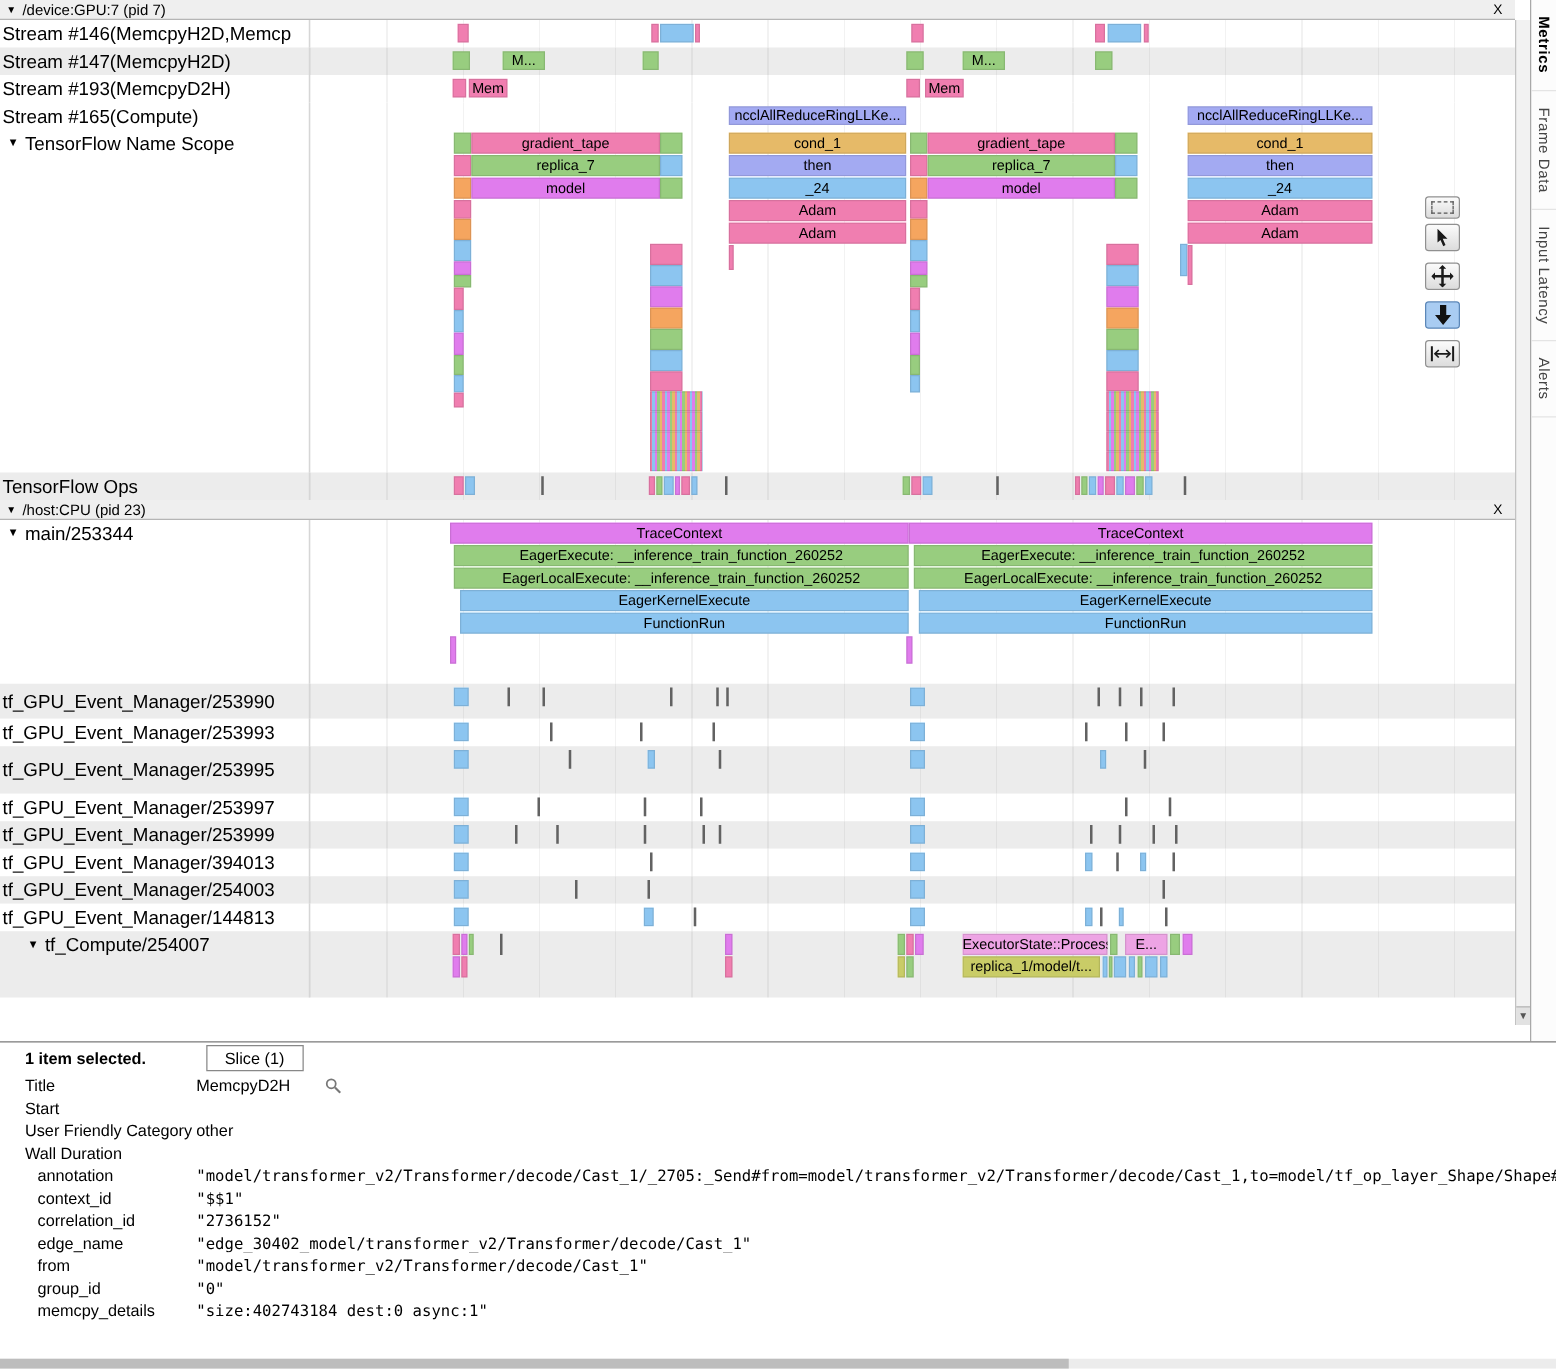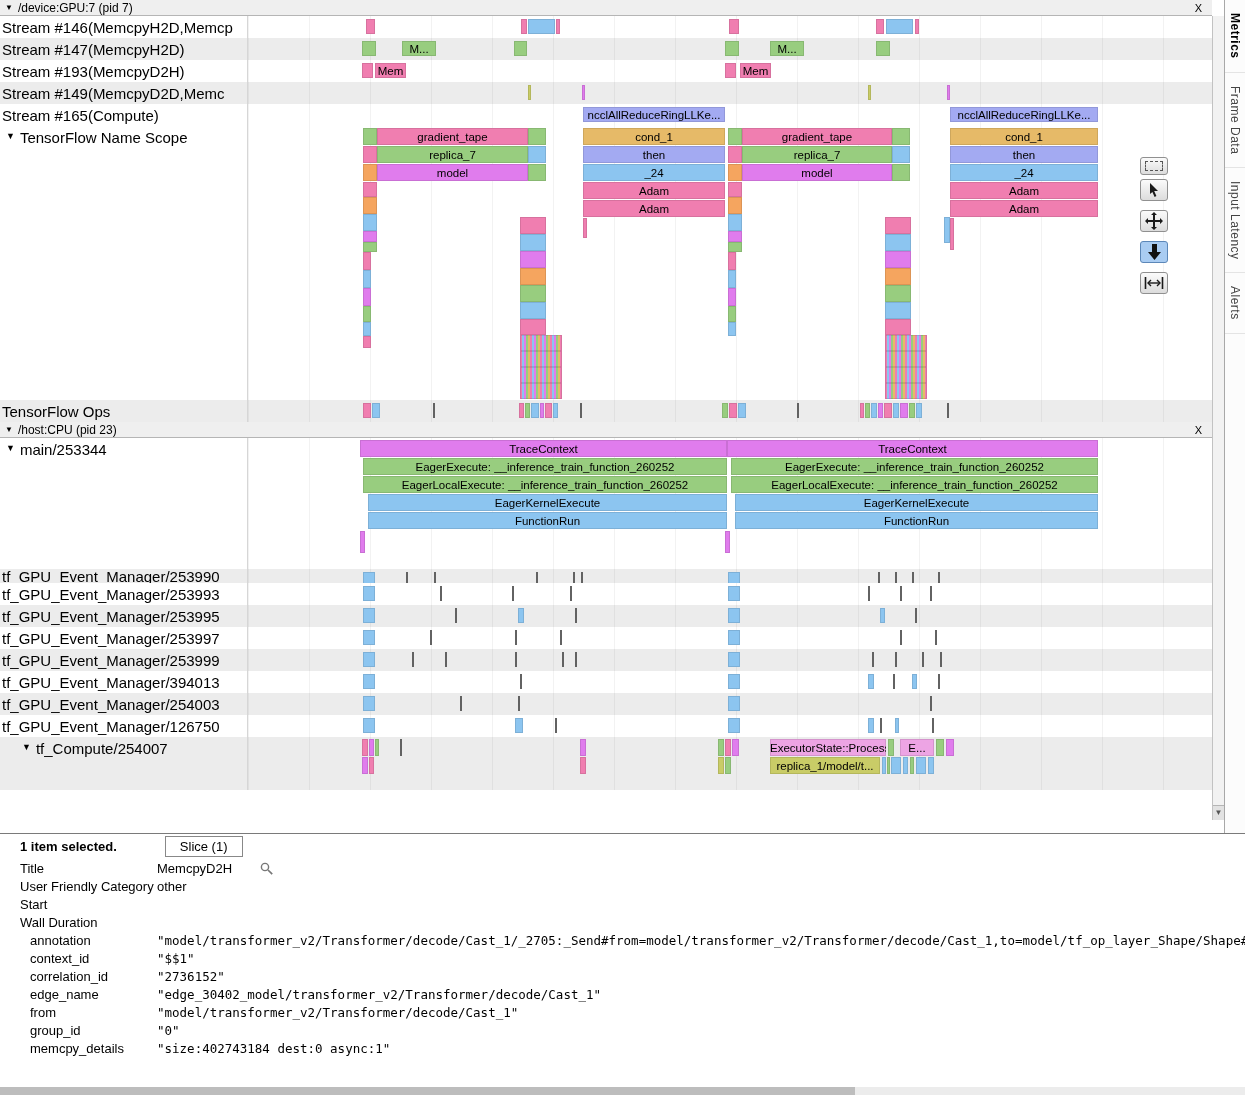--- a/index.html
+++ b/index.html
@@ -106,31 +106,20 @@
           </div>
           <div class="ttrack">
             <div class="bar" style="left: 114px; width: 11px; top: 3px; height: 15px; background: rgb(240, 126, 176);"></div>
             <div class="bar" style="left: 127px; width: 31px; top: 3px; height: 15px; background: rgb(240, 126, 176);">
               <span class="bartext">Mem</span>
             </div>
             <div class="bar" style="left: 477px; width: 11px; top: 3px; height: 15px; background: rgb(240, 126, 176);"></div>
             <div class="bar" style="left: 492px; width: 31px; top: 3px; height: 15px; background: rgb(240, 126, 176);">
               <span class="bartext">Mem</span>
             </div>
-          </div>
-        </div>
-        <div class="trow" style="height: 22px; background: rgb(236, 236, 236);">
-          <div class="tlabel">
-            <span>Stream #149(MemcpyD2D,Memc</span>
-          </div>
-          <div class="ttrack">
-            <div class="bar" style="left: 280px; width: 3px; top: 3px; height: 15px; background: rgb(201, 204, 103);"></div>
-            <div class="bar" style="left: 334px; width: 3px; top: 3px; height: 15px; background: rgb(224, 124, 237);"></div>
-            <div class="bar" style="left: 620px; width: 3px; top: 3px; height: 15px; background: rgb(201, 204, 103);"></div>
-            <div class="bar" style="left: 699px; width: 3px; top: 3px; height: 15px; background: rgb(224, 124, 237);"></div>
           </div>
         </div>
         <div class="trow" style="height: 22px; background: rgb(255, 255, 255);">
           <div class="tlabel">
             <span>Stream #165(Compute)</span>
           </div>
           <div class="ttrack">
             <div class="bar" style="left: 335px; width: 142px; top: 3px; height: 15px; background: rgb(163, 170, 242);">
               <span class="bartext">ncclAllReduceRingLLKe...</span>
             </div>
@@ -324,21 +313,21 @@
             <div class="bar" style="left: 120px; width: 359px; top: 74px; height: 17px; background: rgb(140, 197, 240);">
               <span class="bartext">FunctionRun</span>
             </div>
             <div class="bar" style="left: 487px; width: 363px; top: 74px; height: 17px; background: rgb(140, 197, 240);">
               <span class="bartext">FunctionRun</span>
             </div>
             <div class="bar" style="left: 112px; width: 5px; top: 93px; height: 22px; background: rgb(224, 124, 237);"></div>
             <div class="bar" style="left: 477px; width: 5px; top: 93px; height: 22px; background: rgb(224, 124, 237);"></div>
           </div>
         </div>
-        <div class="trow" style="height: 14px; background: rgb(236, 236, 236);">
+        <div class="trow" style="height: 28px; background: rgb(236, 236, 236);">
           <div class="tlabel">
             <span>tf_GPU_Event_Manager/253990</span>
           </div>
           <div class="ttrack">
             <div class="bar" style="left: 115px; width: 12px; top: 3px; height: 15px; background: rgb(140, 197, 240);"></div>
             <div class="bar" style="left: 158px; width: 2px; top: 3px; height: 15px; background: rgb(110, 110, 110);"></div>
             <div class="bar" style="left: 186px; width: 2px; top: 3px; height: 15px; background: rgb(110, 110, 110);"></div>
             <div class="bar" style="left: 288px; width: 2px; top: 3px; height: 15px; background: rgb(110, 110, 110);"></div>
             <div class="bar" style="left: 325px; width: 2px; top: 3px; height: 15px; background: rgb(110, 110, 110);"></div>
             <div class="bar" style="left: 333px; width: 2px; top: 3px; height: 15px; background: rgb(110, 110, 110);"></div>
@@ -357,21 +346,21 @@
             <div class="bar" style="left: 115px; width: 12px; top: 3px; height: 15px; background: rgb(140, 197, 240);"></div>
             <div class="bar" style="left: 192px; width: 2px; top: 3px; height: 15px; background: rgb(110, 110, 110);"></div>
             <div class="bar" style="left: 264px; width: 2px; top: 3px; height: 15px; background: rgb(110, 110, 110);"></div>
             <div class="bar" style="left: 322px; width: 2px; top: 3px; height: 15px; background: rgb(110, 110, 110);"></div>
             <div class="bar" style="left: 480px; width: 12px; top: 3px; height: 15px; background: rgb(140, 197, 240);"></div>
             <div class="bar" style="left: 620px; width: 2px; top: 3px; height: 15px; background: rgb(110, 110, 110);"></div>
             <div class="bar" style="left: 652px; width: 2px; top: 3px; height: 15px; background: rgb(110, 110, 110);"></div>
             <div class="bar" style="left: 682px; width: 2px; top: 3px; height: 15px; background: rgb(110, 110, 110);"></div>
           </div>
         </div>
-        <div class="trow" style="height: 22px; background: rgb(236, 236, 236);">
+        <div class="trow" style="height: 38px; background: rgb(236, 236, 236);">
           <div class="tlabel">
             <span>tf_GPU_Event_Manager/253995</span>
           </div>
           <div class="ttrack">
             <div class="bar" style="left: 115px; width: 12px; top: 3px; height: 15px; background: rgb(140, 197, 240);"></div>
             <div class="bar" style="left: 207px; width: 2px; top: 3px; height: 15px; background: rgb(110, 110, 110);"></div>
             <div class="bar" style="left: 270px; width: 6px; top: 3px; height: 15px; background: rgb(140, 197, 240);"></div>
             <div class="bar" style="left: 327px; width: 2px; top: 3px; height: 15px; background: rgb(110, 110, 110);"></div>
             <div class="bar" style="left: 480px; width: 12px; top: 3px; height: 15px; background: rgb(140, 197, 240);"></div>
             <div class="bar" style="left: 632px; width: 5px; top: 3px; height: 15px; background: rgb(140, 197, 240);"></div>
@@ -431,21 +420,21 @@
           <div class="ttrack">
             <div class="bar" style="left: 115px; width: 12px; top: 3px; height: 15px; background: rgb(140, 197, 240);"></div>
             <div class="bar" style="left: 212px; width: 2px; top: 3px; height: 15px; background: rgb(110, 110, 110);"></div>
             <div class="bar" style="left: 270px; width: 2px; top: 3px; height: 15px; background: rgb(110, 110, 110);"></div>
             <div class="bar" style="left: 480px; width: 12px; top: 3px; height: 15px; background: rgb(140, 197, 240);"></div>
             <div class="bar" style="left: 682px; width: 2px; top: 3px; height: 15px; background: rgb(110, 110, 110);"></div>
           </div>
         </div>
         <div class="trow" style="height: 22px; background: rgb(255, 255, 255);">
           <div class="tlabel">
-            <span>tf_GPU_Event_Manager/126750</span>
+            <span>tf_GPU_Event_Manager/144813</span>
           </div>
           <div class="ttrack">
             <div class="bar" style="left: 115px; width: 12px; top: 3px; height: 15px; background: rgb(140, 197, 240);"></div>
             <div class="bar" style="left: 267px; width: 8px; top: 3px; height: 15px; background: rgb(140, 197, 240);"></div>
             <div class="bar" style="left: 307px; width: 2px; top: 3px; height: 15px; background: rgb(110, 110, 110);"></div>
             <div class="bar" style="left: 480px; width: 12px; top: 3px; height: 15px; background: rgb(140, 197, 240);"></div>
             <div class="bar" style="left: 620px; width: 6px; top: 3px; height: 15px; background: rgb(140, 197, 240);"></div>
             <div class="bar" style="left: 632px; width: 2px; top: 3px; height: 15px; background: rgb(110, 110, 110);"></div>
             <div class="bar" style="left: 647px; width: 4px; top: 3px; height: 15px; background: rgb(140, 197, 240);"></div>
             <div class="bar" style="left: 684px; width: 2px; top: 3px; height: 15px; background: rgb(110, 110, 110);"></div>
@@ -553,26 +542,26 @@
           <div class="det-label">Title</div>
           <div class="det-value">MemcpyD2H</div>
           <span class="mag">
             <svg width="13" height="13" viewBox="0 0 13 13">
               <circle cx="5" cy="5" r="3.6" fill="none" stroke="#777" stroke-width="1.4"></circle>
               <line x1="8" y1="8" x2="12.2" y2="12.2" stroke="#777" stroke-width="1.7"></line>
             </svg>
           </span>
         </div>
         <div class="det-row">
+          <div class="det-label">Start</div>
+          <div class="det-value"></div>
+        </div>
+        <div class="det-row">
           <div class="det-label">User Friendly Category</div>
           <div class="det-value">other</div>
-        </div>
-        <div class="det-row">
-          <div class="det-label">Start</div>
-          <div class="det-value"></div>
         </div>
         <div class="det-row">
           <div class="det-label">Wall Duration</div>
           <div class="det-value"></div>
         </div>
         <div class="det-row">
           <div class="det-label arg">annotation</div>
           <div class="det-value det-mono">"model/transformer_v2/Transformer/decode/Cast_1/_2705:_Send#from=model/transformer_v2/Transformer/decode/Cast_1,to=model/tf_op_layer_Shape/Shape#::#edg</div>
         </div>
         <div class="det-row">

